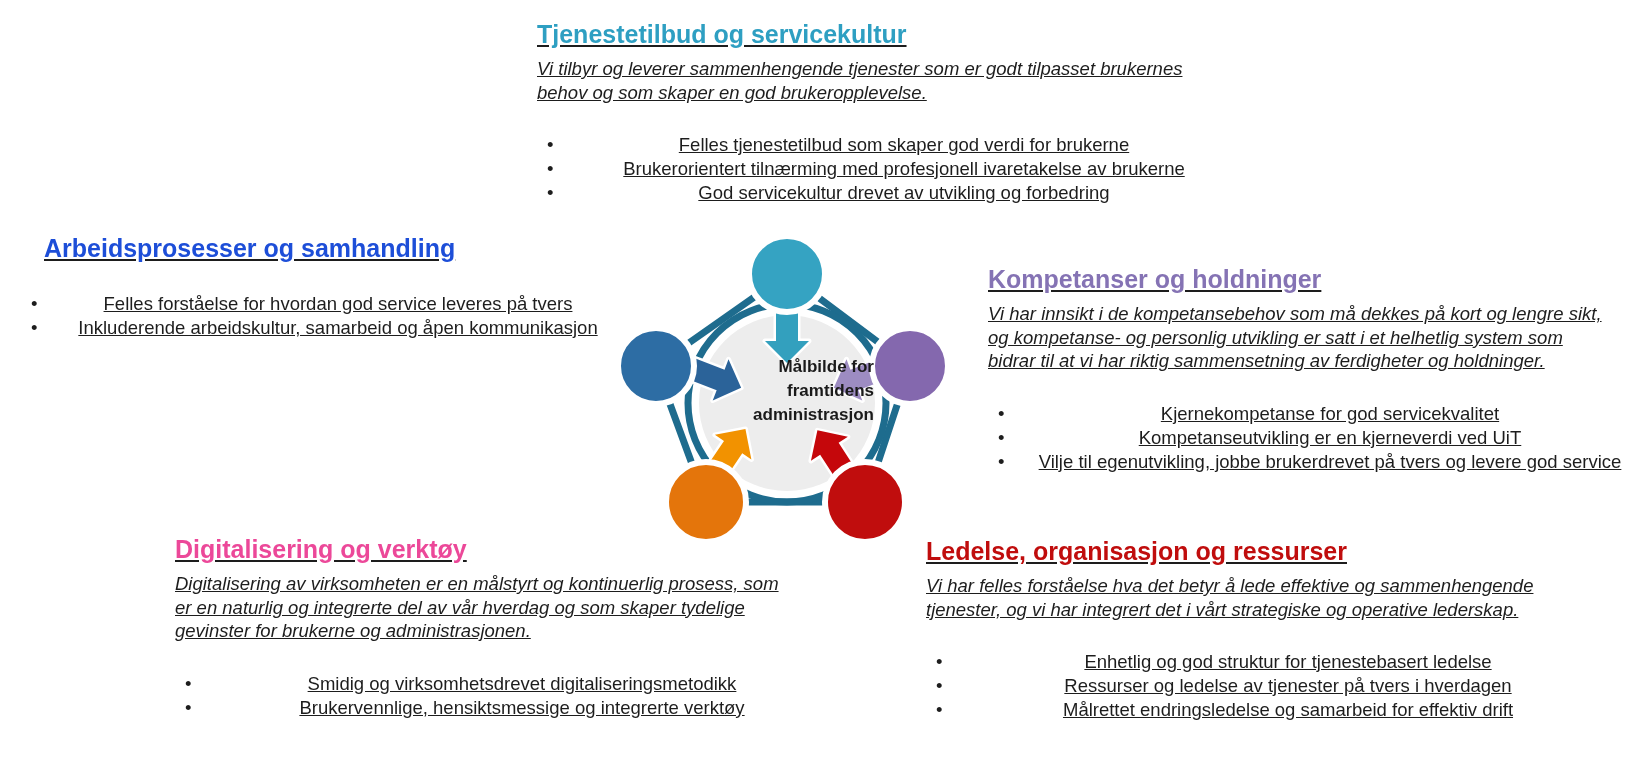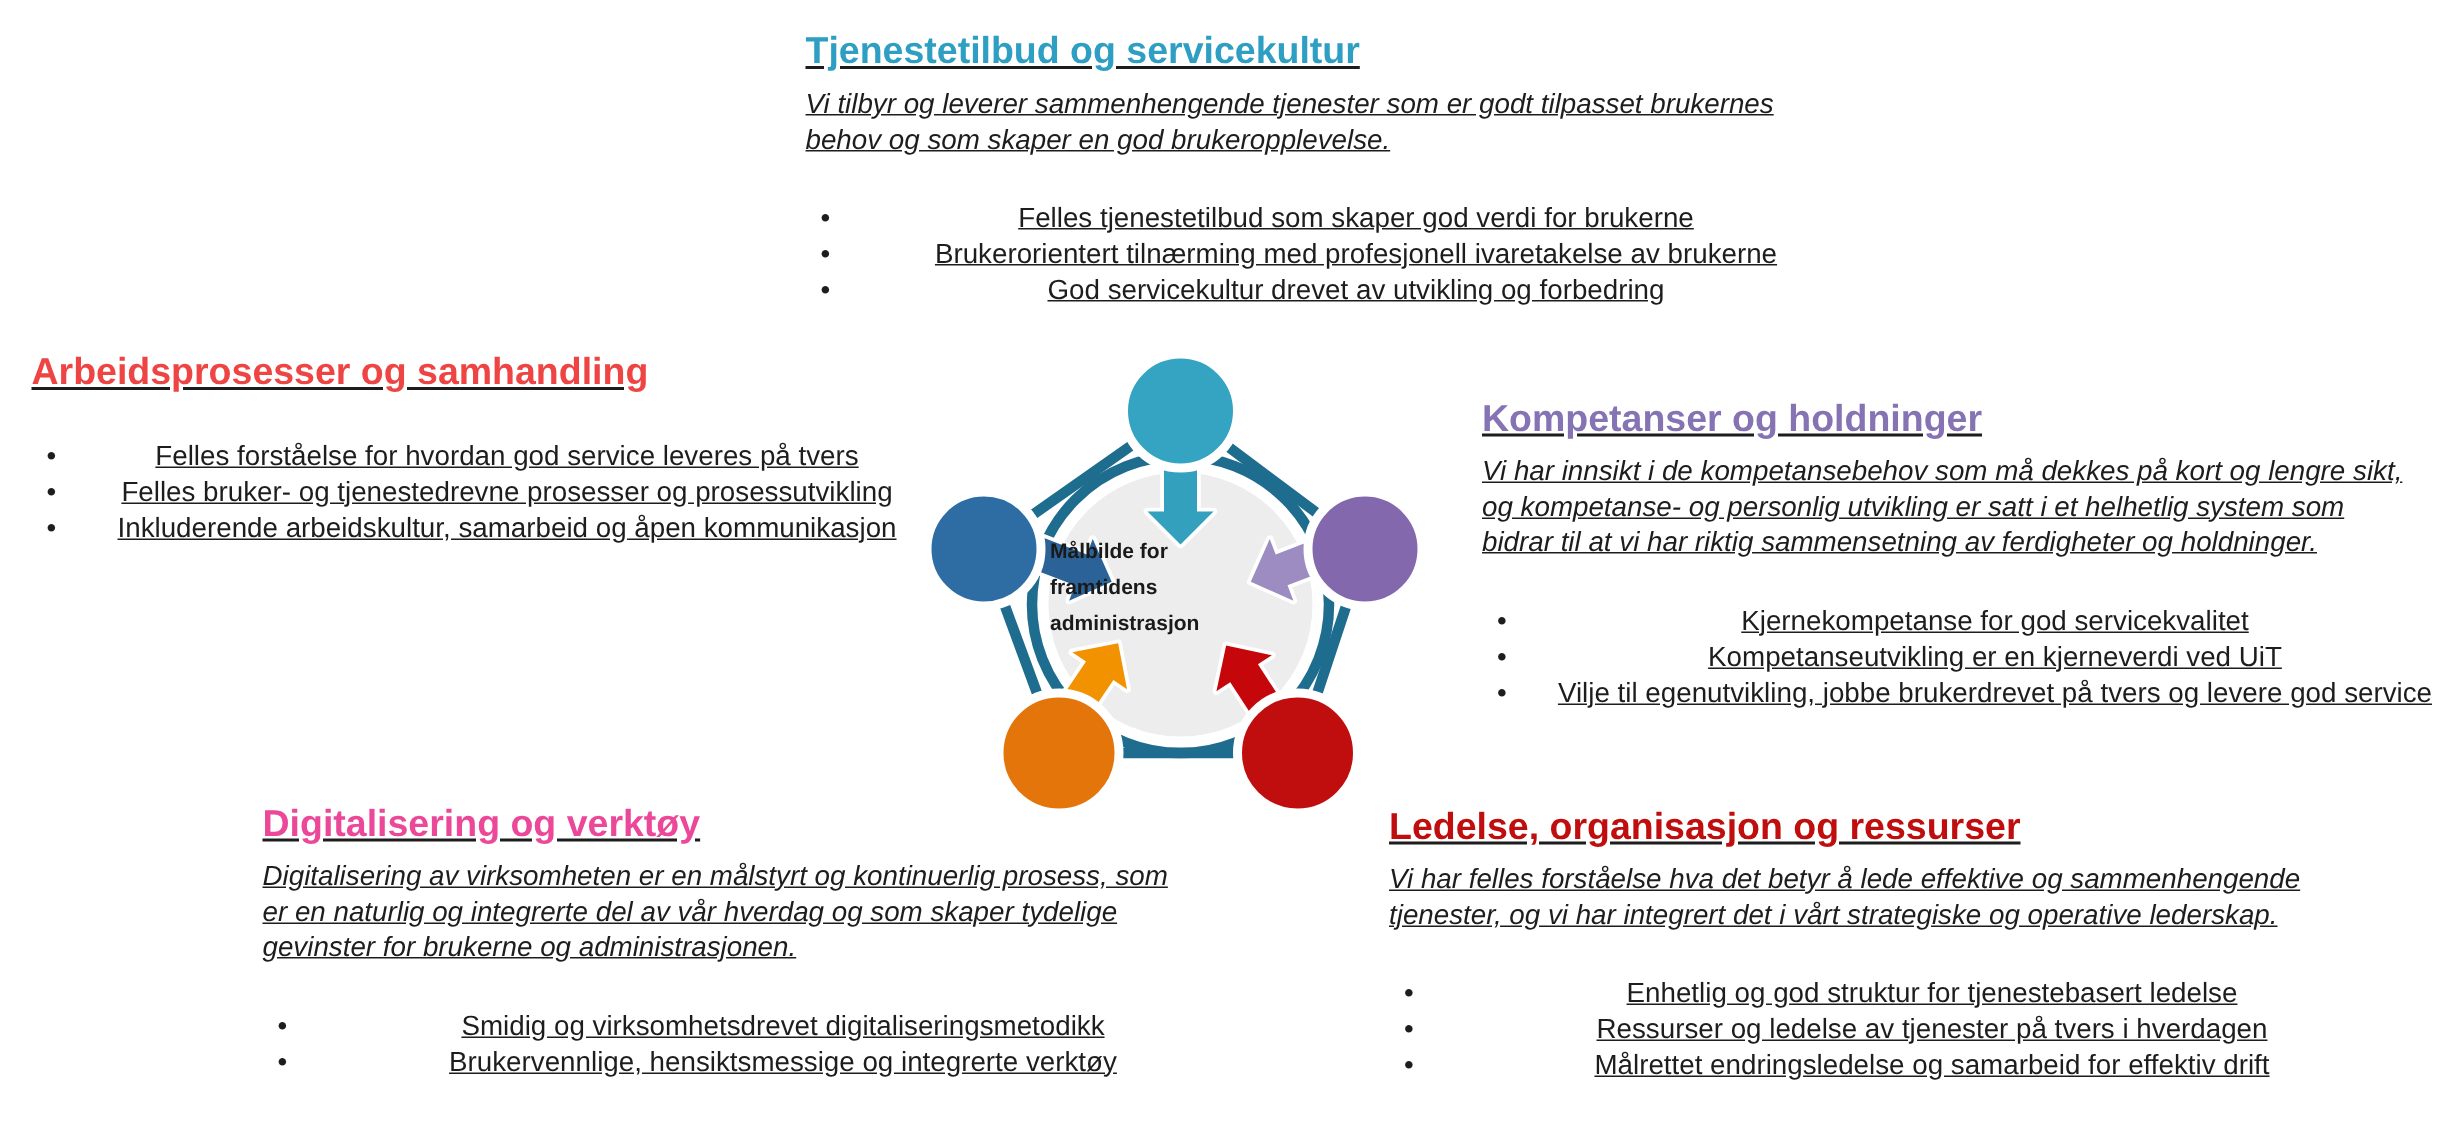--- a/index.html
+++ b/index.html
@@ -7,36 +7,36 @@
   .canvas{position:relative;width:1638px;height:757px;background:#fff;overflow:hidden;}
 
   .section{position:absolute;text-decoration:underline;}
   .section h2{margin:0 0 8px 0;font-size:25px;line-height:29px;font-weight:bold;letter-spacing:0;}
   .section .subtitle{font-style:italic;font-size:18.5px;line-height:23.5px;white-space:pre;color:#1d1d1d;}
   .section ul{margin:29px 0 0 0;padding:0;list-style:none;}
   .section li{position:relative;font-size:18.5px;line-height:24px;padding-left:34px;white-space:nowrap;text-align:center;}
   .section li::before{content:"\2022";position:absolute;left:10px;top:0;font-size:18.5px;}
 
   .t-teal h2{color:#2E9FC2;}
-  .t-blue h2{color:#ef4444;}
+  .t-blue h2{color:#1d4ed8;margin-left:23px;}
   .t-purple h2{color:#8573B4;}
   .t-orange h2{color:#ec4899;}
   .t-red h2{color:#C00D0D;}
 
   .sec-top{left:537px;top:20px;width:700px;}
   .sec-left{left:21px;top:234px;width:600px;}
   .sec-right{left:988px;top:265px;width:650px;}
   .sec-bottom-left{left:175px;top:535px;width:660px;}
   .sec-bottom-right{left:926px;top:537px;width:690px;}
 
   .diagram-svg{position:absolute;left:570px;top:215px;width:420px;height:350px;}
   .center-label{
     position:absolute;left:700px;top:355px;width:174px;
-    font-size:14px;line-height:24px;font-weight:bold;color:#1a1a1a;
-    text-align:left;white-space:pre-line;z-index:5;
+    font-size:17px;line-height:24px;font-weight:bold;color:#1a1a1a;
+    text-align:right;white-space:pre-line;z-index:5;
   }
   .block-arrow{paint-order:stroke;stroke:#ffffff;stroke-width:5;stroke-linejoin:round;}
 </style>
 </head>
 <body>
 
 <div class="canvas">
 
   <div class="section sec-top t-teal">
     <h2>Tjenestetilbud og servicekultur</h2>
@@ -46,21 +46,20 @@
       <li>Felles tjenestetilbud som skaper god verdi for brukerne</li>
       <li>Brukerorientert tilnærming med profesjonell ivaretakelse av brukerne</li>
       <li>God servicekultur drevet av utvikling og forbedring</li>
     </ul>
   </div>
 
   <div class="section sec-left t-blue">
     <h2>Arbeidsprosesser og samhandling</h2>
     <ul>
       <li>Felles forståelse for hvordan god service leveres på tvers</li>
-      <li>Felles bruker- og tjenestedrevne prosesser og prosessutvikling</li>
       <li>Inkluderende arbeidskultur, samarbeid og åpen kommunikasjon</li>
     </ul>
   </div>
 
   <div class="section sec-right t-purple">
     <h2>Kompetanser og holdninger</h2>
     <div class="subtitle">Vi har innsikt i de kompetansebehov som må dekkes på kort og lengre sikt,
 og kompetanse- og personlig utvikling er satt i et helhetlig system som
 bidrar til at vi har riktig sammensetning av ferdigheter og holdninger.</div>
     <ul>

